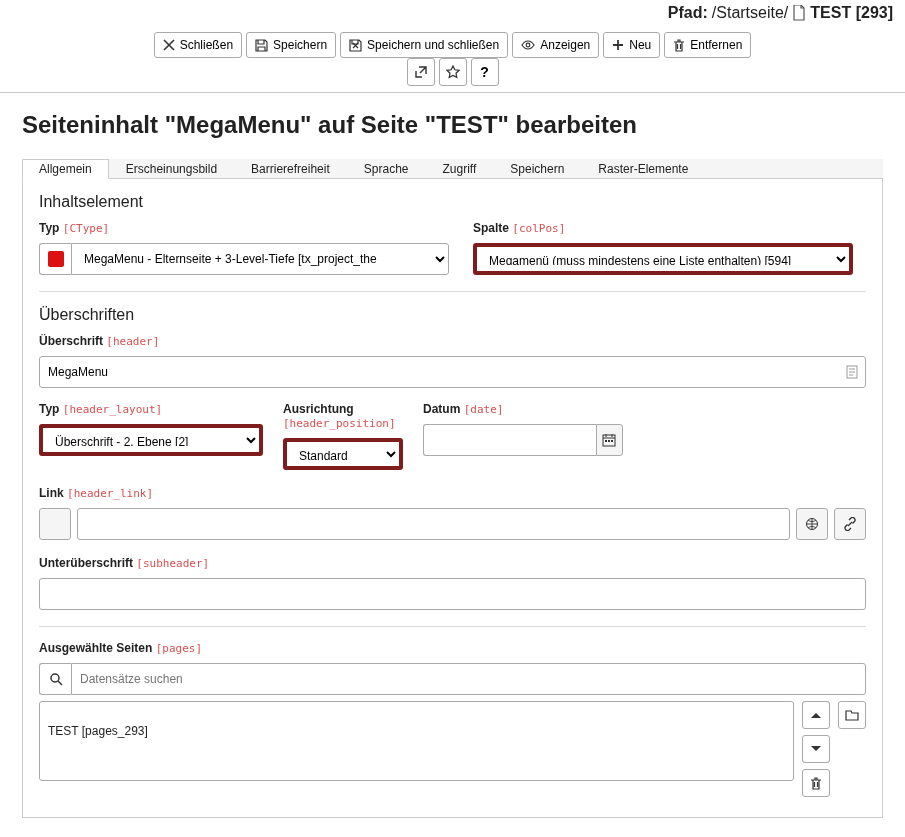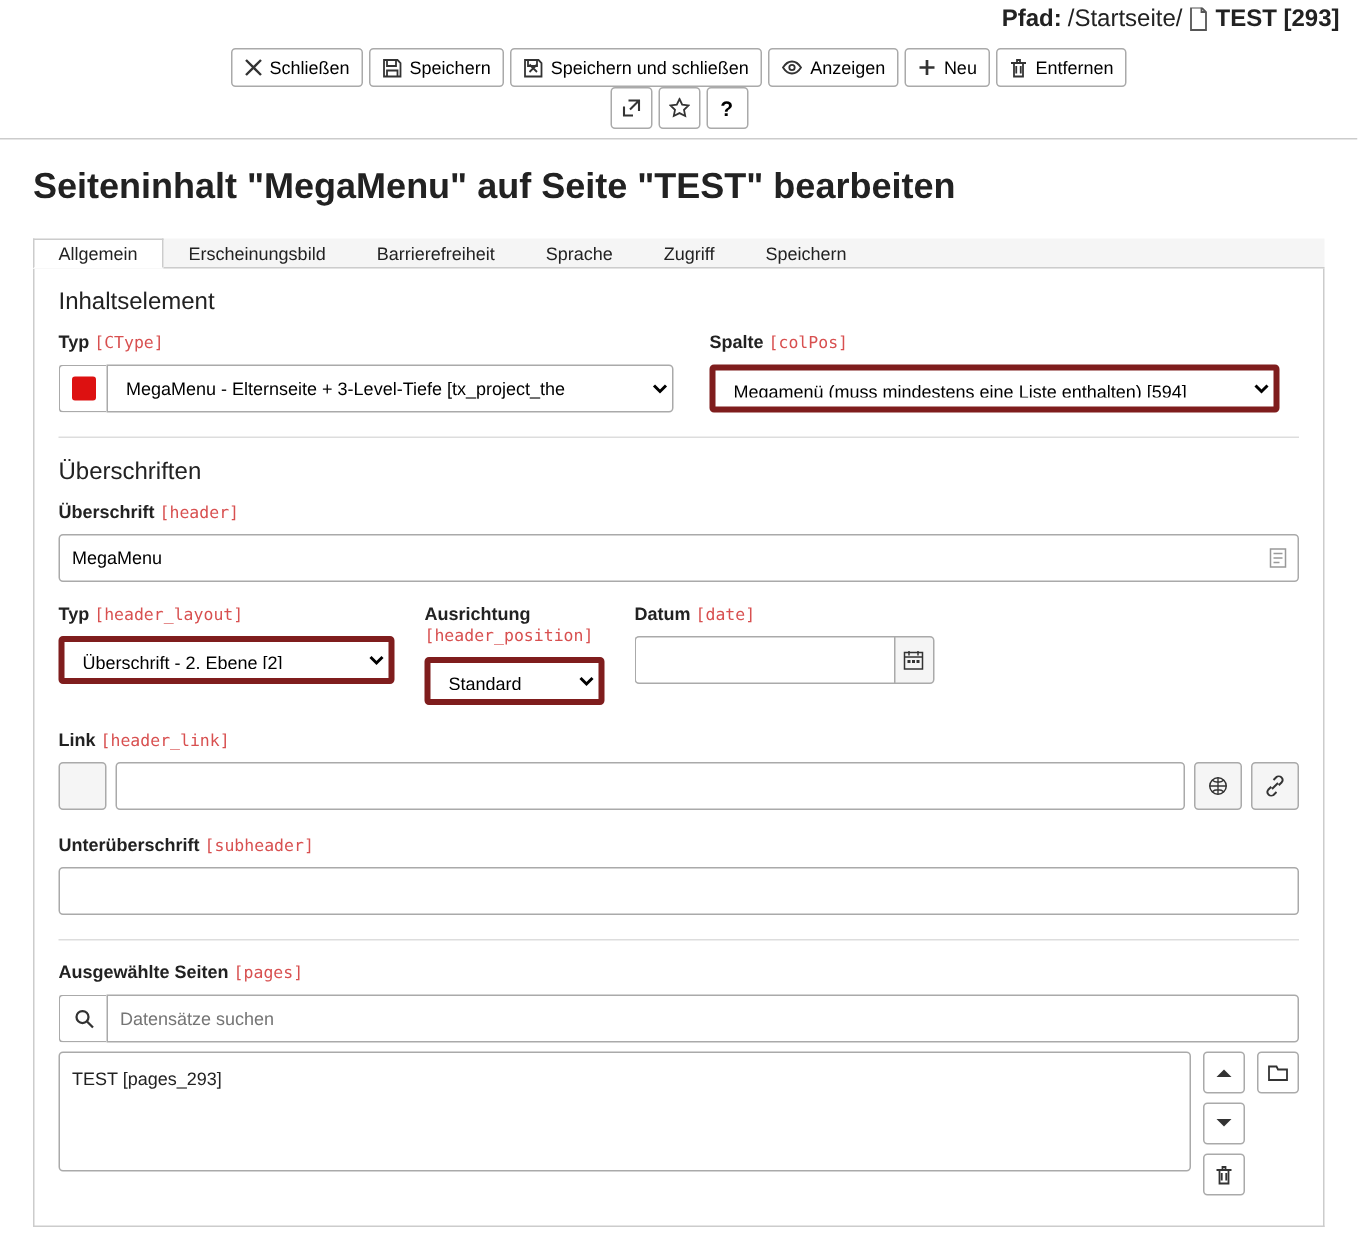--- a/index.html
+++ b/index.html
@@ -41,21 +41,21 @@
 .date-wrap input { border-radius: 3px 0 0 3px; border-right: none; }
 .date-wrap .date-btn { width: 32px; border: 1px solid #aaa; border-radius: 0 3px 3px 0; background: #f5f5f5; display: flex; align-items: center; justify-content: center; cursor: pointer; }
 .link-row { display: flex; gap: 6px; margin-top: 8px; }
 .link-row .prefix { width: 32px; border: 1px solid #aaa; border-radius: 3px; background: #f5f5f5; }
 .link-row input { flex: 1; }
 .link-row .icon-btn { width: 32px; border: 1px solid #aaa; border-radius: 3px; background: #f5f5f5; display: flex; align-items: center; justify-content: center; cursor: pointer; }
 .search-row { display: flex; }
 .search-row .s-icon { width: 32px; border: 1px solid #aaa; border-right: none; border-radius: 3px 0 0 3px; display: flex; align-items: center; justify-content: center; background: #fff; }
 .search-row input { flex: 1; border-radius: 0 3px 3px 0; }
 .list-area { display: flex; gap: 8px; margin-top: 6px; }
-.listbox { flex: 1; border: 1px solid #aaa; border-radius: 3px; height: 80px; padding: 10px 8px; background: #fff; font-size: 12px; overflow: auto; }
+.listbox { flex: 1; border: 1px solid #aaa; border-radius: 3px; height: 80px; padding: 22px 8px; background: #fff; font-size: 12px; overflow: auto; }
 .list-controls { display: flex; flex-direction: column; gap: 6px; }
 .list-side { display: flex; flex-direction: column; gap: 6px; }
 svg { display: block; }
 </style>
 </head>
 <body>
 
 <div class="topbar">
   <span class="path-label">Pfad:</span>
   <span style="margin-left:4px;">/Startseite/</span>
@@ -145,20 +145,21 @@
 <div class="main">
   <h1>Seiteninhalt "MegaMenu" auf Seite "TEST" bearbeiten</h1>
 
   <div class="tabs">
     <div class="tab active">Allgemein</div>
     <div class="tab">Erscheinungsbild</div>
     <div class="tab">Barrierefreiheit</div>
     <div class="tab">Sprache</div>
     <div class="tab">Zugriff</div>
     <div class="tab">Speichern</div>
+    <div class="tab">Raster-Elemente</div>
   </div>
 
   <div class="panel">
 
     <div class="section">
       <div class="section-title">Inhaltselement</div>
       <div class="row">
         <div class="col" style="max-width:410px;">
           <label class="field-label">
             <span>Typ</span>

